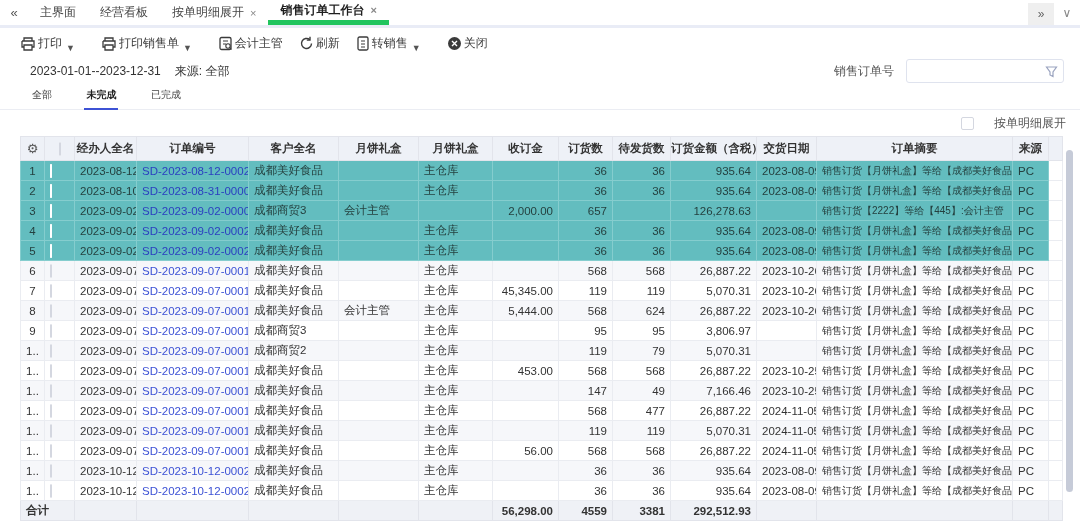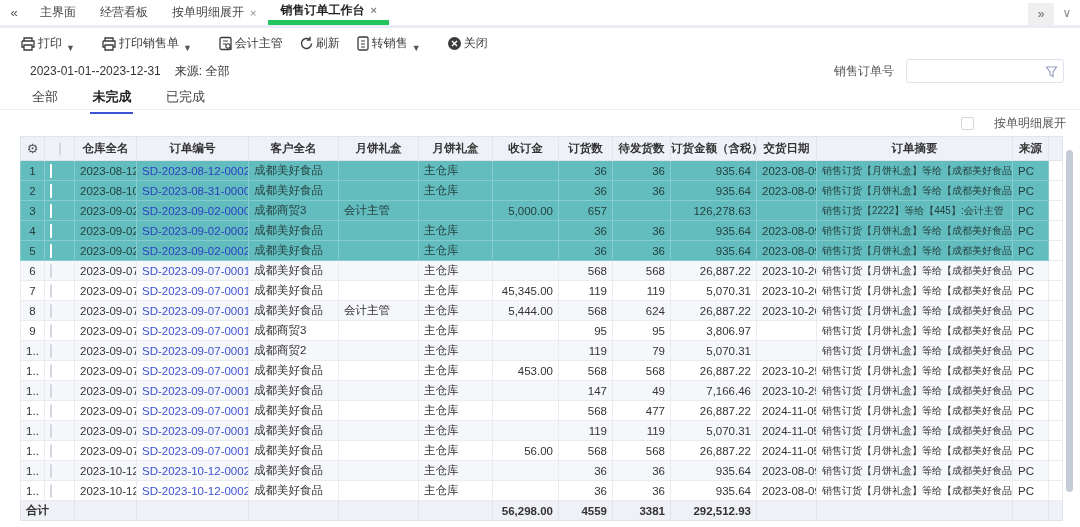--- a/index.html
+++ b/index.html
@@ -35,21 +35,21 @@
   .source-text { margin-left:14px; }
   .order-search { margin-left:auto; display:flex; align-items:center; gap:12px; }
   .order-search label { font-size:12px; color:#555; }
   .order-input-wrap { position:relative; width:158px; height:24px; }
   .order-input-wrap input { width:100%; height:100%; border:1px solid #dfe3ee; border-radius:3px;
     padding:0 24px 0 8px; font-size:12px; outline:none; }
   .funnel { position:absolute; right:6px; top:5px; }
 
   
   .status-tabs { padding:0 0 0 30px; border-bottom:1px solid #ebedf3; height:26px; }
-  .stab { display:inline-block; font-size:13px; color:#444; margin-right:26px;
+  .stab { display:inline-block; font-size:10px; color:#444; margin-right:26px;
     padding:4px 2px 6px; cursor:pointer; }
   .stab.active { color:#1f1f1f; font-weight:bold; border-bottom:2px solid #3d52d5; }
 
   
   .expand-row { height:26px; display:flex; align-items:center; justify-content:flex-end;
     padding-right:14px; gap:20px; }
   .expand-row .cb { width:13px; height:13px; border:1px solid #d4d7e0; border-radius:2px;
     background:#fff; cursor:pointer; }
   .expand-row span.lbl { font-size:12px; color:#555; }
 
@@ -211,21 +211,21 @@
         <col style="width:86px">
         <col style="width:60px">
         <col style="width:196px">
         <col style="width:36px">
         <col style="width:14px">
       </colgroup>
       <thead>
         <tr>
           <th><span class="gear">⚙</span></th>
           <th><span class="cb-cell"></span></th>
-          <th>仓库全名</th>
+          <th>经办人全名</th>
           <th>订单编号</th>
           <th>客户全名</th>
           <th>月饼礼盒</th>
           <th>月饼礼盒</th>
           <th>收订金</th>
           <th>订货数</th>
           <th>待发货数</th>
           <th>订货金额（含税）</th>
           <th>交货日期</th>
           <th>订单摘要</th>
@@ -269,21 +269,21 @@
           <td class="filler"></td>
         </tr>
         <tr class="selected">
           <td class="c">3</td>
           <td><span class="cb-cell"></span></td>
           <td class="">2023-09-02</td>
           <td><a class="link">SD-2023-09-02-00004</a></td>
           <td class="">成都商贸3</td>
           <td class="">会计主管</td>
           <td class=""></td>
-          <td class="r">5,000.00</td>
+          <td class="r">2,000.00</td>
           <td class="r">657</td>
           <td class="r"></td>
           <td class="r">126,278.63</td>
           <td class=""></td>
           <td class="summary">销售订货【2222】等给【445】:会计主管</td>
           <td class="">PC</td>
           <td class="filler"></td>
         </tr>
         <tr class="selected">
           <td class="c">4</td>

